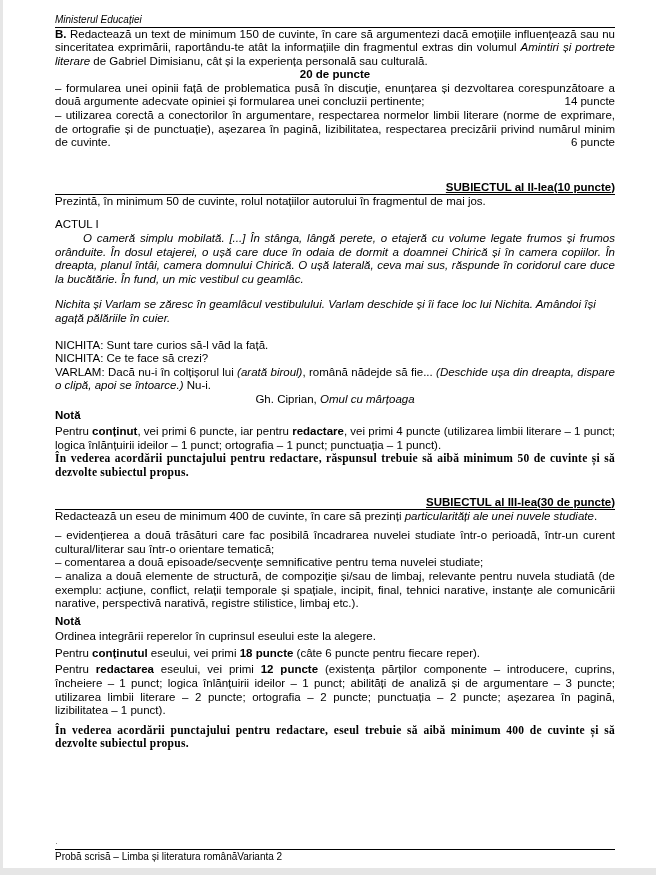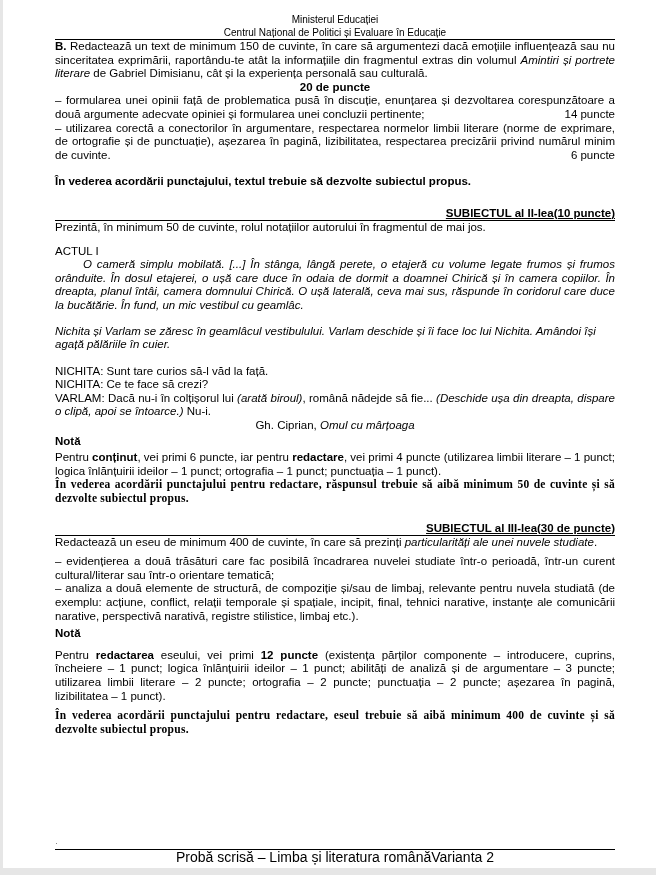--- a/index.html
+++ b/index.html
@@ -11,59 +11,57 @@
     position: relative;
   }
   .page {
     position: absolute; left: 3px; top: 0; width: 653px; height: 868px;
     background: #fff;
   }
   .content {
     position: absolute; left: 52px; width: 560px; top: 0;
     font-size: 11.5px; line-height: 13.6px;
   }
-  .hdr { text-align: center; font-size: 10px; line-height: 12.5px; }
+  .hdr { font-size: 10px; line-height: 12.5px; font-style: italic; }
   .hdr1 { margin-top: 14px; }
   .hdr-rule { border-top: 1.3px solid #000; margin-top: 0px; }
   .j { text-align: justify; text-align-last: auto; }
   .b { font-weight: bold; }
   .i { font-style: italic; }
   .right { text-align: center; }
   .center { }
   .gap { height: 6px; }
   .gap2 { height: 13px; }
   .subj {
     display: flex; justify-content: flex-end;
     font-weight: bold; text-decoration: underline;
     border-bottom: 1.6px solid #000; line-height: 13px;
   }
   .bold-j { font-weight: bold; text-align: justify; letter-spacing: 0.25px; font-family: Liberation Serif, serif; }
   .indent { text-indent: 28px; }
   .footer {
     position: absolute; left: 52px; width: 560px; top: 849px;
-    border-top: 1.3px solid #000; font-size: 14px; line-height: 14px;
-    display: flex; justify-content: center;
+    border-top: 1.3px solid #000; font-size: 10px; line-height: 14px;
+    display: flex; justify-content: flex-start;
   }
   .dot { position: absolute; left: 53px; top: 843px; width: 1px; height: 1px; background: #888; }
 </style>
 </head>
 <body>
 
 <div class="page">
   <div class="content">
     <div class="hdr hdr1">Ministerul Educației</div>
-    <div class="hdr">Centrul Național de Politici și Evaluare în Educație</div>
     <div class="hdr-rule"></div>
 
     <div class="j"><span class="b">B.</span><span> Redactează un text de minimum 150 de cuvinte, în care să argumentezi dacă emoțiile influențează sau nu sinceritatea exprimării, raportându-te atât la informațiile din fragmentul extras din volumul </span><span class="i">Amintiri și portrete literare</span><span> de Gabriel Dimisianu, cât și la experiența personală sau culturală.</span></div>
     <div class="right b">20 de puncte</div>
     <div class="j"><span>– formularea unei opinii față de problematica pusă în discuție, enunțarea și dezvoltarea corespunzătoare a două argumente adecvate opiniei și formularea unei concluzii pertinente;</span><span style="float:right">14 puncte</span></div>
     <div class="j"><span>– utilizarea corectă a conectorilor în argumentare, respectarea normelor limbii literare (norme de exprimare, de ortografie și de punctuație), așezarea în pagină, lizibilitatea, respectarea precizării privind numărul minim de cuvinte.</span><span style="float:right">6 puncte</span></div>
     <div class="gap2"></div>
-    <div class="b">În vederea acordării punctajului, textul trebuie să dezvolte subiectul propus.</div>
 
     <div style="height:18px"></div>
     <div class="subj">
       <span>SUBIECTUL al II-lea</span>
       <span>(10 puncte)</span>
     </div>
     <div>Prezintă, în minimum 50 de cuvinte, rolul notațiilor autorului în fragmentul de mai jos.</div>
     <div style="height:10px"></div>
     <div class="center">ACTUL I</div>
     <div class="j i indent">O cameră simplu mobilată. [...] În stânga, lângă perete, o etajeră cu volume legate frumos și frumos orânduite. În dosul etajerei, o ușă care duce în odaia de dormit a doamnei Chirică și în camera copiilor. În dreapta, planul întâi, camera domnului Chirică. O ușă laterală, ceva mai sus, răspunde în coridorul care duce la bucătărie. În fund, un mic vestibul cu geamlâc.</div>
@@ -81,25 +79,28 @@
     <div class="bold-j">În vederea acordării punctajului pentru redactare, răspunsul trebuie să aibă minimum 50 de cuvinte și să dezvolte subiectul propus.</div>
 
     <div style="height:16px"></div>
     <div class="subj">
       <span>SUBIECTUL al III-lea</span>
       <span>(30 de puncte)</span>
     </div>
     <div><span>Redactează un eseu de minimum 400 de cuvinte, în care să prezinți </span><span class="i">particularități ale unei nuvele studiate</span><span>.</span></div>
     <div class="gap"></div>
     <div class="j">– evidențierea a două trăsături care fac posibilă încadrarea nuvelei studiate într-o perioadă, într-un curent cultural/literar sau într-o orientare tematică;</div>
+    <div class="j">– comentarea a două episoade/secvențe semnificative pentru tema nuvelei studiate;</div>
     <div class="j">– analiza a două elemente de structură, de compoziție și/sau de limbaj, relevante pentru nuvela studiată (de exemplu: acțiune, conflict, relații temporale și spațiale, incipit, final, tehnici narative, instanțe ale comunicării narative, perspectivă narativă, registre stilistice, limbaj etc.).</div>
     <div style="height:4px"></div>
     <div class="b">Notă</div>
     <div style="height:2px"></div>
+    <div>Ordinea integrării reperelor în cuprinsul eseului este la alegere.</div>
     <div style="height:3px"></div>
+    <div><span>Pentru </span><span class="b">conținutul</span><span> eseului, vei primi </span><span class="b">18 puncte</span><span> (câte 6 puncte pentru fiecare reper).</span></div>
     <div style="height:3px"></div>
     <div class="j"><span>Pentru </span><span class="b">redactarea</span><span> eseului, vei primi </span><span class="b">12 puncte</span><span> (existența părților componente – introducere, cuprins, încheiere – 1 punct; logica înlănțuirii ideilor – 1 punct; abilități de analiză și de argumentare – 3 puncte; utilizarea limbii literare – 2 puncte; ortografia – 2 puncte; punctuația – 2 puncte; așezarea în pagină, lizibilitatea – 1 punct).</span></div>
     <div class="gap"></div>
     <div class="bold-j">În vederea acordării punctajului pentru redactare, eseul trebuie să aibă minimum 400 de cuvinte și să dezvolte subiectul propus.</div>
   </div>
 
   <div class="dot"></div>
   <div class="footer">
     <span>Probă scrisă – Limba și literatura română</span>
     <span>Varianta 2</span>

